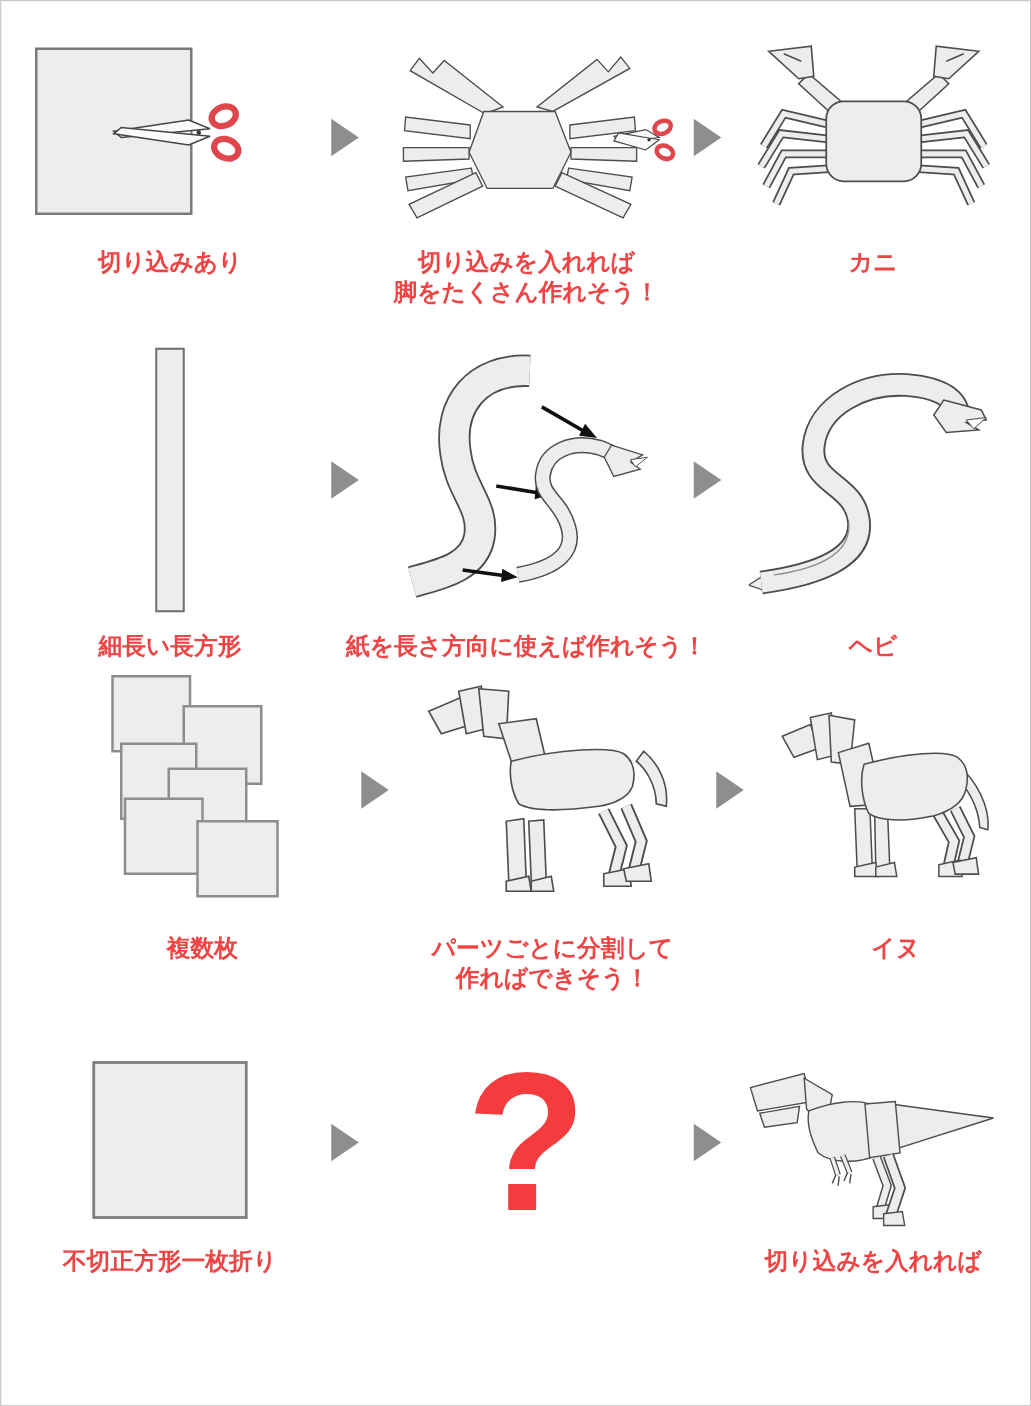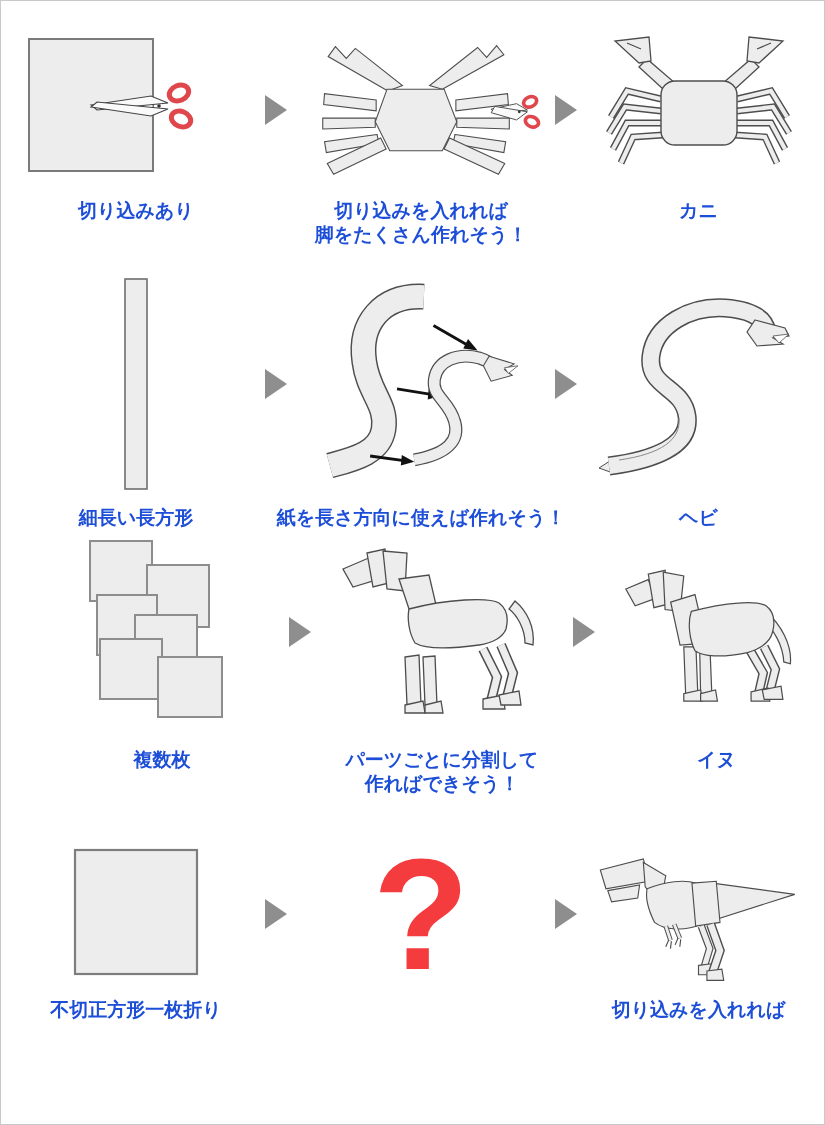--- a/index.html
+++ b/index.html
@@ -23,21 +23,21 @@
   .row2 .figure, .row2 .arrowcol { height:215px; }
   .row3 .figure, .row3 .arrowcol { height:205px; }
   .row4 .figure, .row4 .arrowcol { height:140px; }
   .figure { display:flex; align-items:center; justify-content:center; width:100%; }
   .arrow {
     width:0; height:0;
     border-left:22px solid var(--arrow);
     border-top:15px solid transparent;
     border-bottom:15px solid transparent;
   }
-  .caption { margin-top:14px; text-align:center; font-weight:bold; font-size:19px; line-height:1.25; color:#1d4ed8; white-space:nowrap; }
+  .caption { margin-top:14px; text-align:center; font-weight:bold; font-size:19px; line-height:1.25; color:#ef4444; white-space:nowrap; }
   .caption.red { color:var(--red); }
   .qmark {
     font-size:158px; font-weight:bold; color:var(--red);
     line-height:140px; text-align:center;
   }
   svg { display:block; }
 </style>
 </head>
 <body>
 

